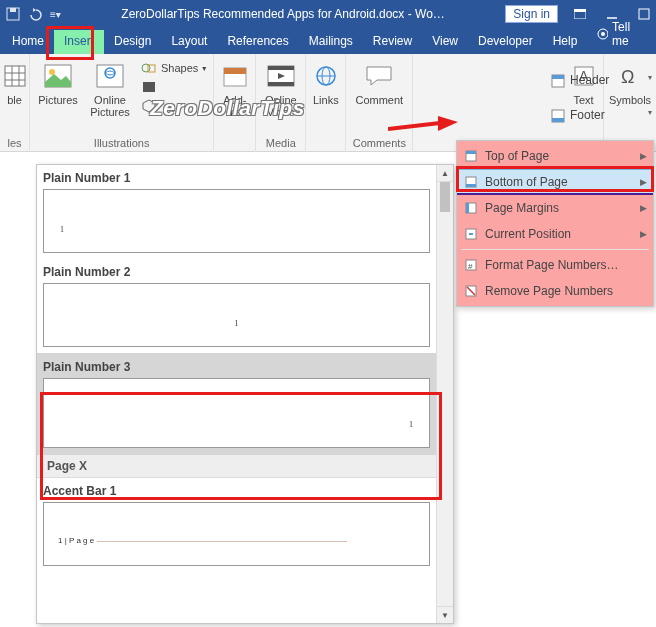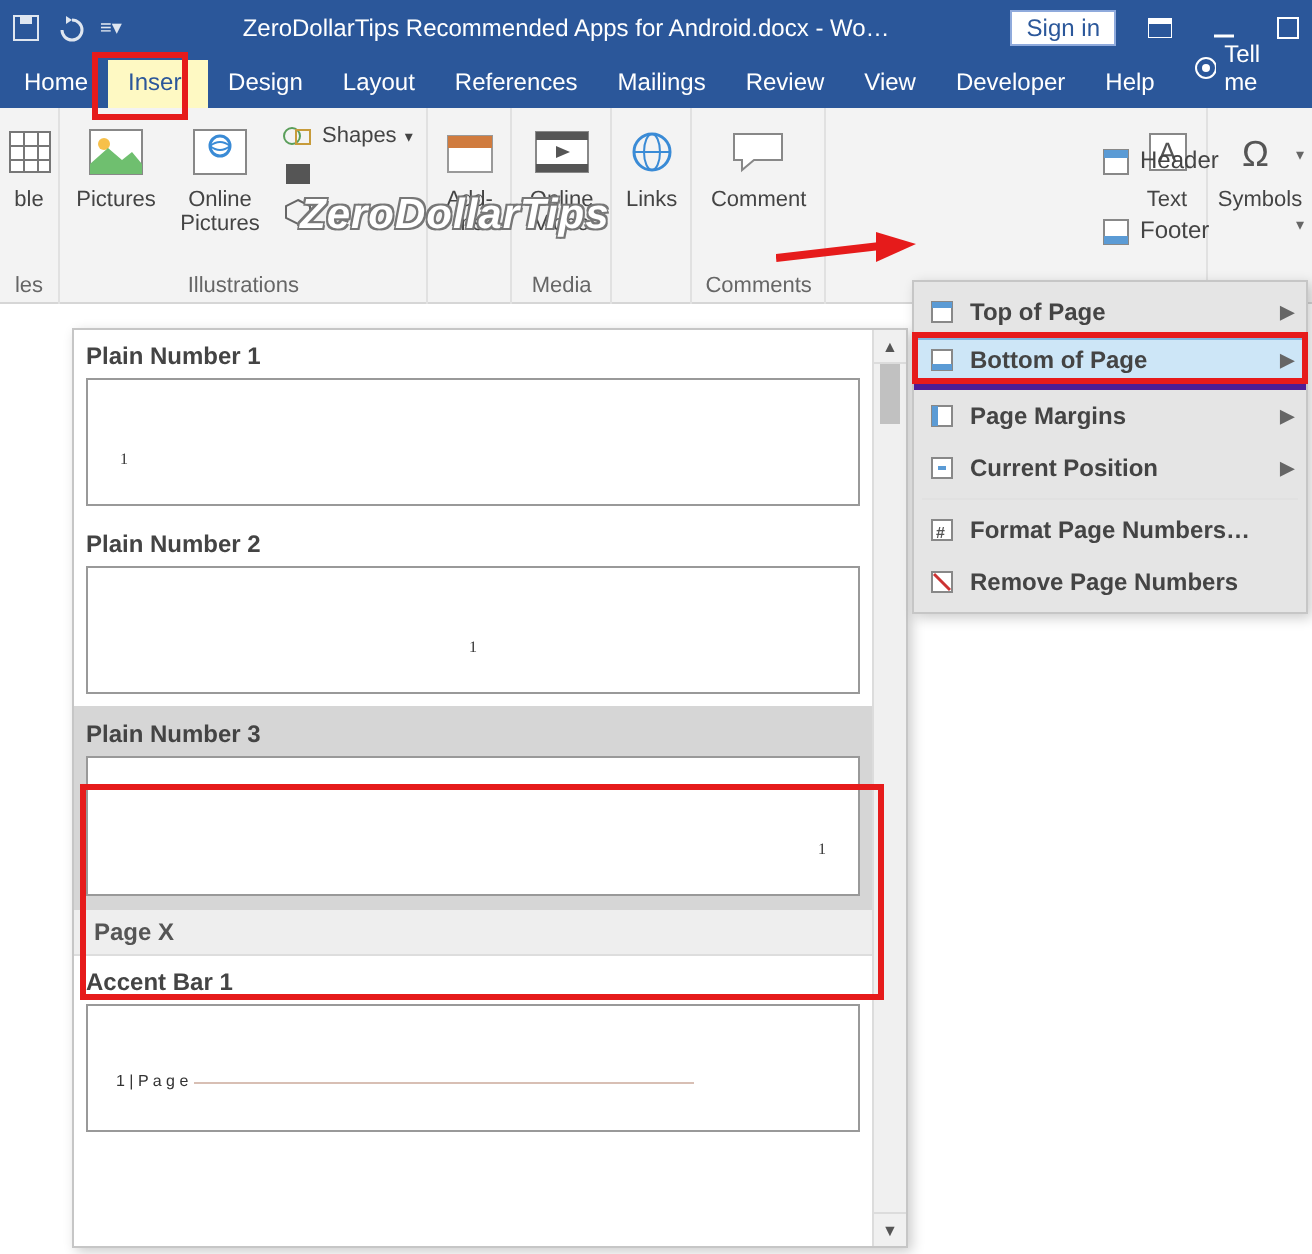--- a/index.html
+++ b/index.html
@@ -6,39 +6,39 @@
 body{background:#fff;width:656px;height:627px;overflow:hidden;position:relative;font-size:12px;color:#444;}
 .titlebar{background:#2b579a;height:28px;display:flex;align-items:center;color:#fff;padding:0 6px;}
 .titlebar .qat{display:flex;align-items:center;gap:8px;}
 .titlebar .qat span{opacity:.85;}
 .doctitle{flex:1;text-align:center;font-size:12px;white-space:nowrap;overflow:hidden;}
 .signin{background:#fff;color:#2b579a;border:1px solid #8faadc;padding:1px 7px;font-size:12px;margin-right:10px;}
 .winbtns{display:flex;gap:20px;margin-left:6px;}
 .winbtns .wb{width:12px;height:12px;display:flex;align-items:center;justify-content:center;}
 .tabs{background:#2b579a;height:26px;display:flex;align-items:flex-end;color:#fff;font-size:12px;padding-left:2px;position:relative;}
 .tab{padding:4px 10px 6px;cursor:default;position:relative;}
-.tab.active{background:#fef9c3;color:#2b579a;}
+.tab.active{background:#86efac;color:#2b579a;}
 .hl-red{position:absolute;border:3px solid #e61b1b;pointer-events:none;z-index:50;}
 .ribbon{background:#f3f3f3;height:98px;border-bottom:1px solid #d6d6d6;display:flex;position:relative;}
 .group{border-right:1px solid #e1e1e1;display:flex;flex-direction:column;align-items:center;padding:2px 4px 0;height:98px;}
 .group .items{display:flex;align-items:flex-start;gap:4px;flex:1;}
 .group .label{font-size:11px;color:#666;margin-top:auto;padding-bottom:3px;}
 .btnv{display:flex;flex-direction:column;align-items:center;width:48px;font-size:11px;color:#444;}
 .btnv .ico{width:32px;height:32px;display:flex;align-items:center;justify-content:center;margin:4px 0 2px;}
 .btnv .lbl{text-align:center;line-height:1.1;}
 .ministack{display:flex;flex-direction:column;gap:3px;font-size:11px;padding-top:4px;}
 .ministack div{display:flex;align-items:center;gap:4px;padding:1px 3px;}
 .hfmenu{position:absolute;right:0;top:60px;width:200px;padding:2px 0;}
 .hfmenu .split-btn{display:flex;align-items:flex-start;margin:13px 4px;height:22px;}
 .hfmenu .split-btn .mico{width:16px;height:16px;margin-right:4px}
 .hfmenu .split-btn .mtxt{flex:1;font-size:12px;color:#444}
 .hfmenu .split-btn .mar{font-size:8px;color:#666}
-.dropdown{position:absolute;left:456px;top:140px;width:198px;background:#e5e5e5;border:1px solid #c6c6c6;box-shadow:2px 2px 6px rgba(0,0,0,.2);z-index:40;padding:2px 0;font-weight:bold;}
+.dropdown{position:absolute;left:456px;top:140px;width:198px;background:#fca5a5;border:1px solid #c6c6c6;box-shadow:2px 2px 6px rgba(0,0,0,.2);z-index:40;padding:2px 0;}
 .dropdown .ditem{display:flex;align-items:center;height:26px;padding:0 6px;gap:6px;}
-.dropdown .ditem.hov{background:#cde6f7;border-top:1px solid #7fb6e0;border-bottom:5px solid #4c1d95;height:26px;}
+.dropdown .ditem.hov{background:#cde6f7;border-top:1px solid #7fb6e0;border-bottom:2px solid #4c1d95;height:26px;}
 .dropdown .sep{height:1px;background:#e1e1e1;margin:2px 4px;}
 .dropdown .dicon{width:16px;height:16px;display:flex;align-items:center;justify-content:center;}
 .dropdown .dtxt{flex:1;font-size:12px;color:#444;}
 .dropdown .darr{font-size:9px;color:#666;}
 .gallery{position:absolute;left:36px;top:164px;width:418px;height:460px;background:#fff;border:1px solid #c6c6c6;box-shadow:2px 2px 6px rgba(0,0,0,.2);z-index:30;}
 .gallery .scrl{position:absolute;right:0;top:0;bottom:0;width:17px;background:#f0f0f0;border-left:1px solid #dcdcdc;}
 .gallery .scrl .sup,.gallery .scrl .sdown{height:17px;display:flex;align-items:center;justify-content:center;font-size:8px;color:#555;border-bottom:1px solid #dcdcdc;}
 .gallery .scrl .sdown{border-top:1px solid #dcdcdc;border-bottom:none;position:absolute;bottom:0;left:0;right:0;}
 .gallery .scrl .thumb{position:absolute;left:3px;right:3px;top:17px;height:30px;background:#c1c1c1;}
 .gallery .inner{position:absolute;left:0;right:17px;top:0;bottom:0;overflow:hidden;padding:0;}

